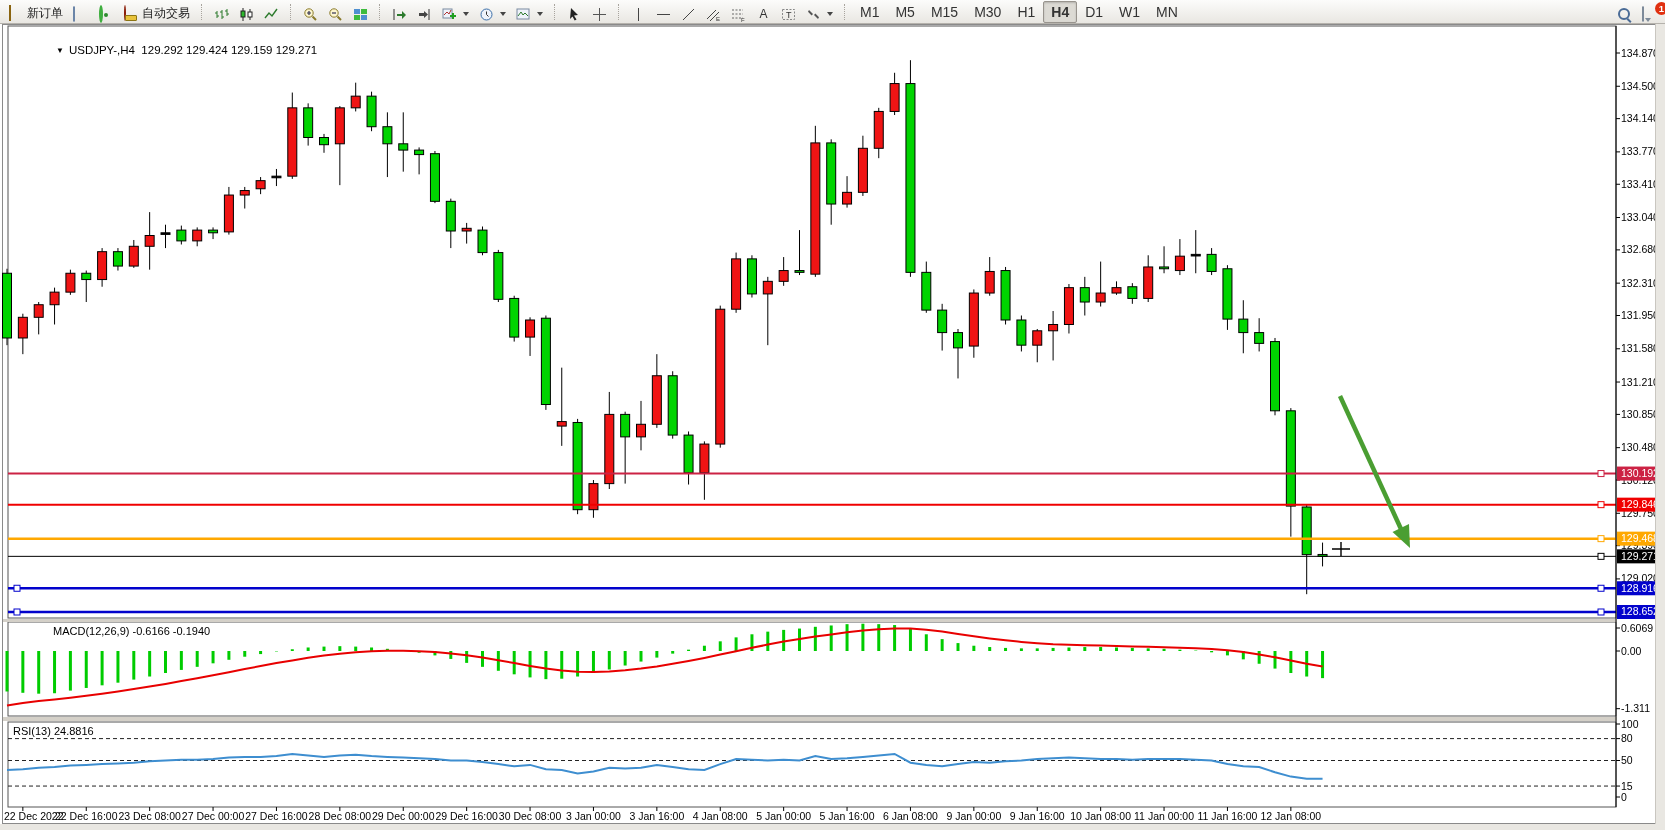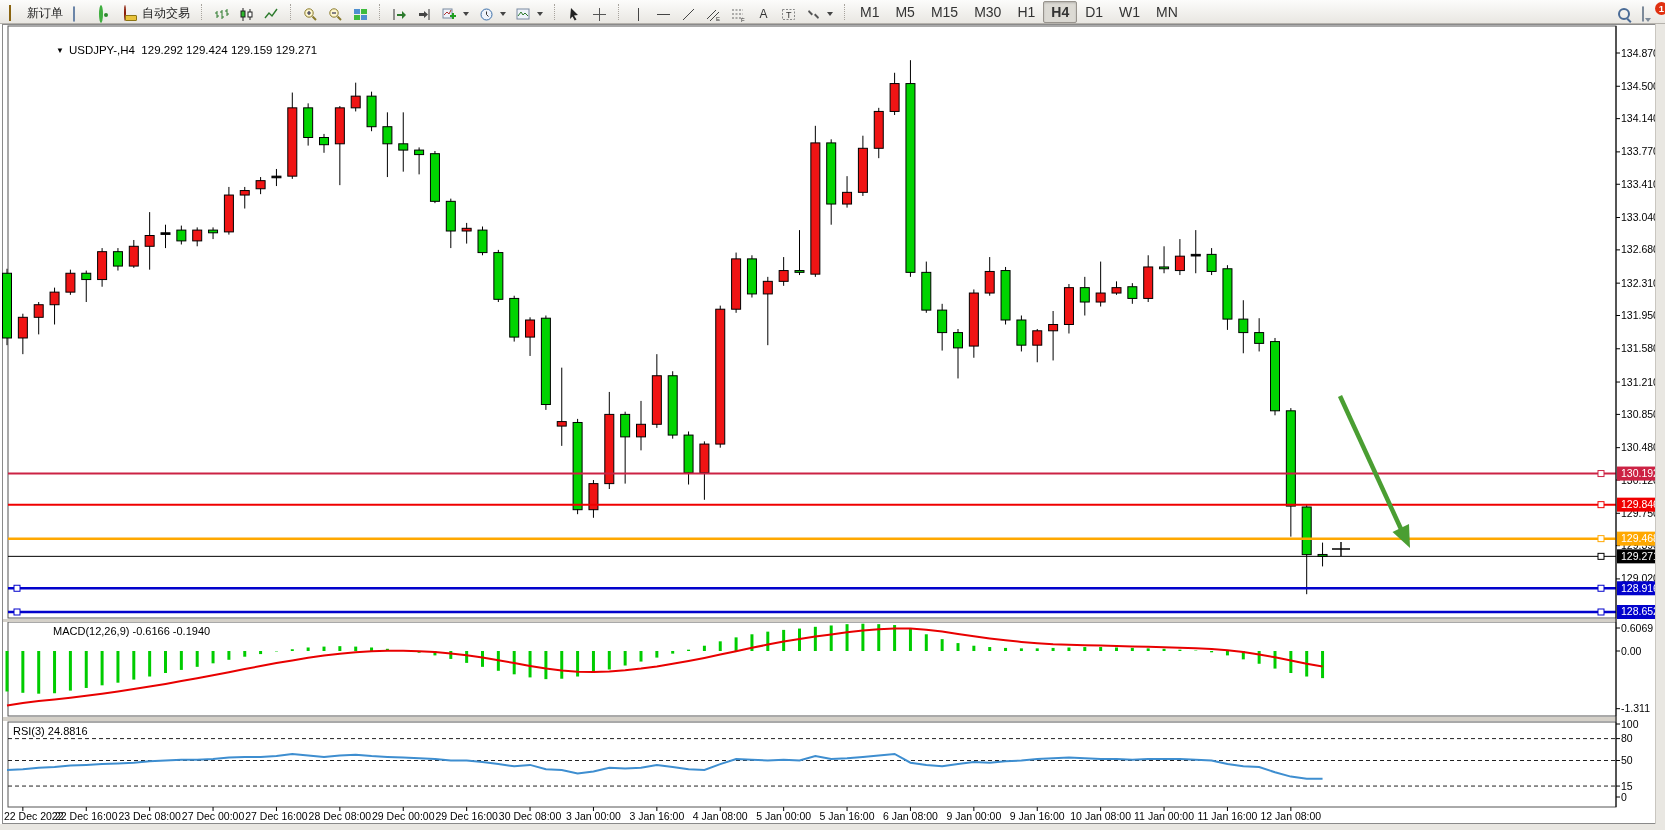--- a/index.html
+++ b/index.html
@@ -252,21 +252,21 @@
       <span class="badge">1</span>
     </div>
   </div>
 </div>
 
 <div id="chart-frame"></div>
 <div id="chart-title">
   <span class="tri">▼</span><span>USDJPY-,H4</span>&nbsp;&nbsp;<span>129.292 129.424 129.159 129.271</span>
 </div>
 <div id="macd-label">MACD(12,26,9) -0.6166 -0.1940</div>
-<div id="rsi-label">RSI(3) 24.8816</div>
+<div id="rsi-label">RSI(13) 24.8816</div>
 <svg id="chart-svg" width="1665" height="830">
     <rect x="8" y="26" width="1608" height="592" fill="none" stroke="#555" stroke-width="1"></rect>
     <rect x="8" y="622" width="1608" height="94" fill="none" stroke="#555"></rect>
     <rect x="8" y="722" width="1608" height="85" fill="none" stroke="#555"></rect>
     <rect x="3" y="619" width="1652" height="3" fill="#d4d0c8"></rect>
     <rect x="3" y="717" width="1652" height="4" fill="#d4d0c8"></rect>
     <g>
       <line x1="7" y1="268.76000000000056" x2="7" y2="345.175" stroke="#000" stroke-width="1"></line>
       <rect x="2.5" y="273.2550000000016" width="9" height="64.72799999999984" fill="#00d400" stroke="#000" stroke-width="1"></rect>
       <line x1="22.85" y1="313.71000000000055" x2="22.85" y2="354.1649999999995" stroke="#000" stroke-width="1"></line>

